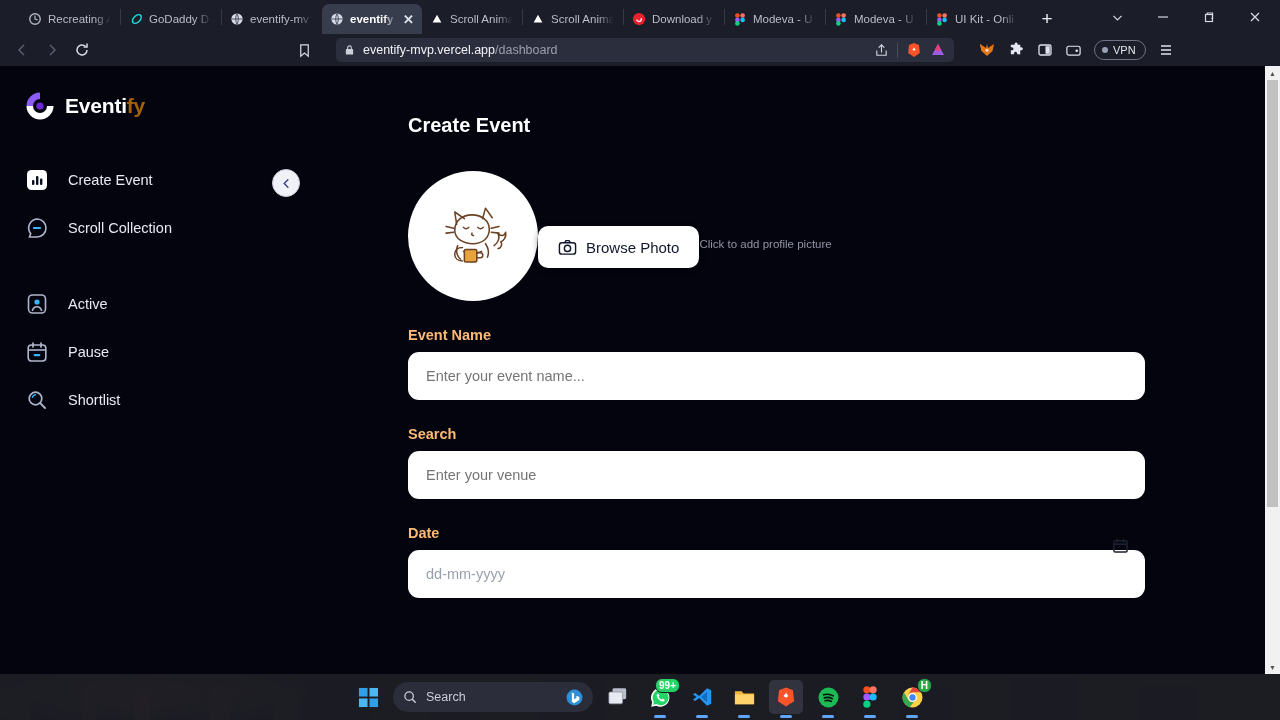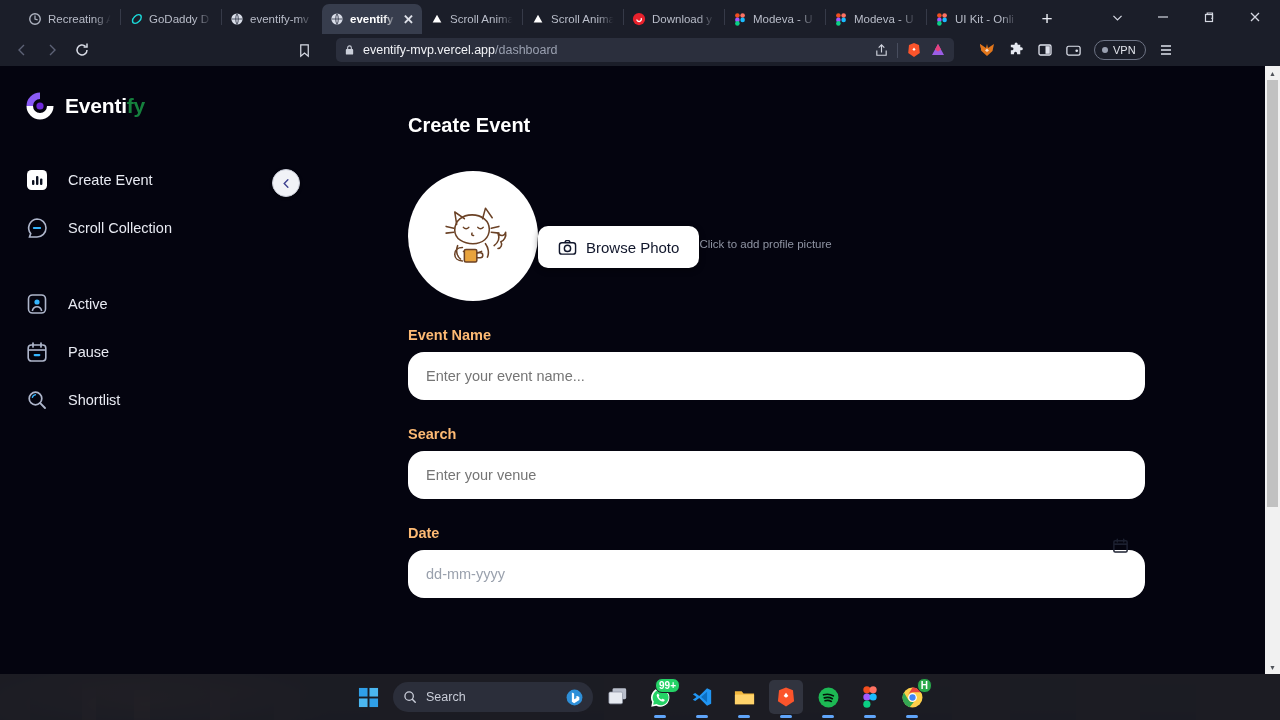--- a/index.html
+++ b/index.html
@@ -68,21 +68,21 @@
     position:absolute; top:66px; left:0; width:1280px; height:608px;
     background:#04040f; overflow:hidden;
   }
   .pagescroll { position:absolute; inset:0 15px 0 0; }
 
   
   .sidebar { position:absolute; left:0; top:0; width:330px; height:100%; }
   .brand { position:absolute; left:24px; top:24px; display:flex; align-items:center; gap:9px; }
   .brandname { font-size: 21px; font-weight: bold; letter-spacing:-.2px; }
   .brandname .w { color:#ffffff; }
-  .brandname .p { color:#15803d; }
+  .brandname .p { color:#a16207; }
 
   .collapse-btn {
     position:absolute; left:272px; top:103px; width:28px; height:28px;
     border-radius:50%; background:#f1f2f7; border:1px solid #c9ccd8;
     display:flex; align-items:center; justify-content:center;
     box-shadow:0 1px 3px rgba(0,0,0,.45);
   }
 
   .navlist { position:absolute; left:24px; top:90px; width:280px; }
   .navitem { display:flex; align-items:center; gap:18px; height:48px; }
@@ -103,21 +103,21 @@
     margin-top:22px; height:42px; background:#fff; border-radius:10px;
     display:flex; align-items:center; justify-content:center; gap:9px;
     padding:0 20px; color:#10162b; font-size:15px;
     box-shadow:0 2px 6px rgba(0,0,0,.4);
   }
   .hint { margin-top:16px; color:#8f94a3; font-size:11.5px; }
 
   .field { margin-top:26px; }
   .field-label { color:#fdba74; font-size:14.5px; font-weight:bold; margin-bottom:9px; }
   .field-input {
-    width:737px; height:48px; background:#ffffff; border:none; border-radius:16px;
+    width:737px; height:48px; background:#ffffff; border:none; border-radius:11px;
     padding:0 18px; font-size:14.5px; color:#11151f;
     font-family:"Liberation Sans", sans-serif; display:flex; align-items:center;
   }
   .field-input .ph { color:#9aa1ad; }
   .date-row { position:relative; }
   .date-cal { position:absolute; right:16px; top:12px; }
 
   
   .pagebar { position:absolute; right:0; top:0; width:15px; height:608px; background:#f1f1f1; }
   .pagebar .arrow { height:14px; display:flex; align-items:center; justify-content:center; color:#50535a; font-size:7px; }

